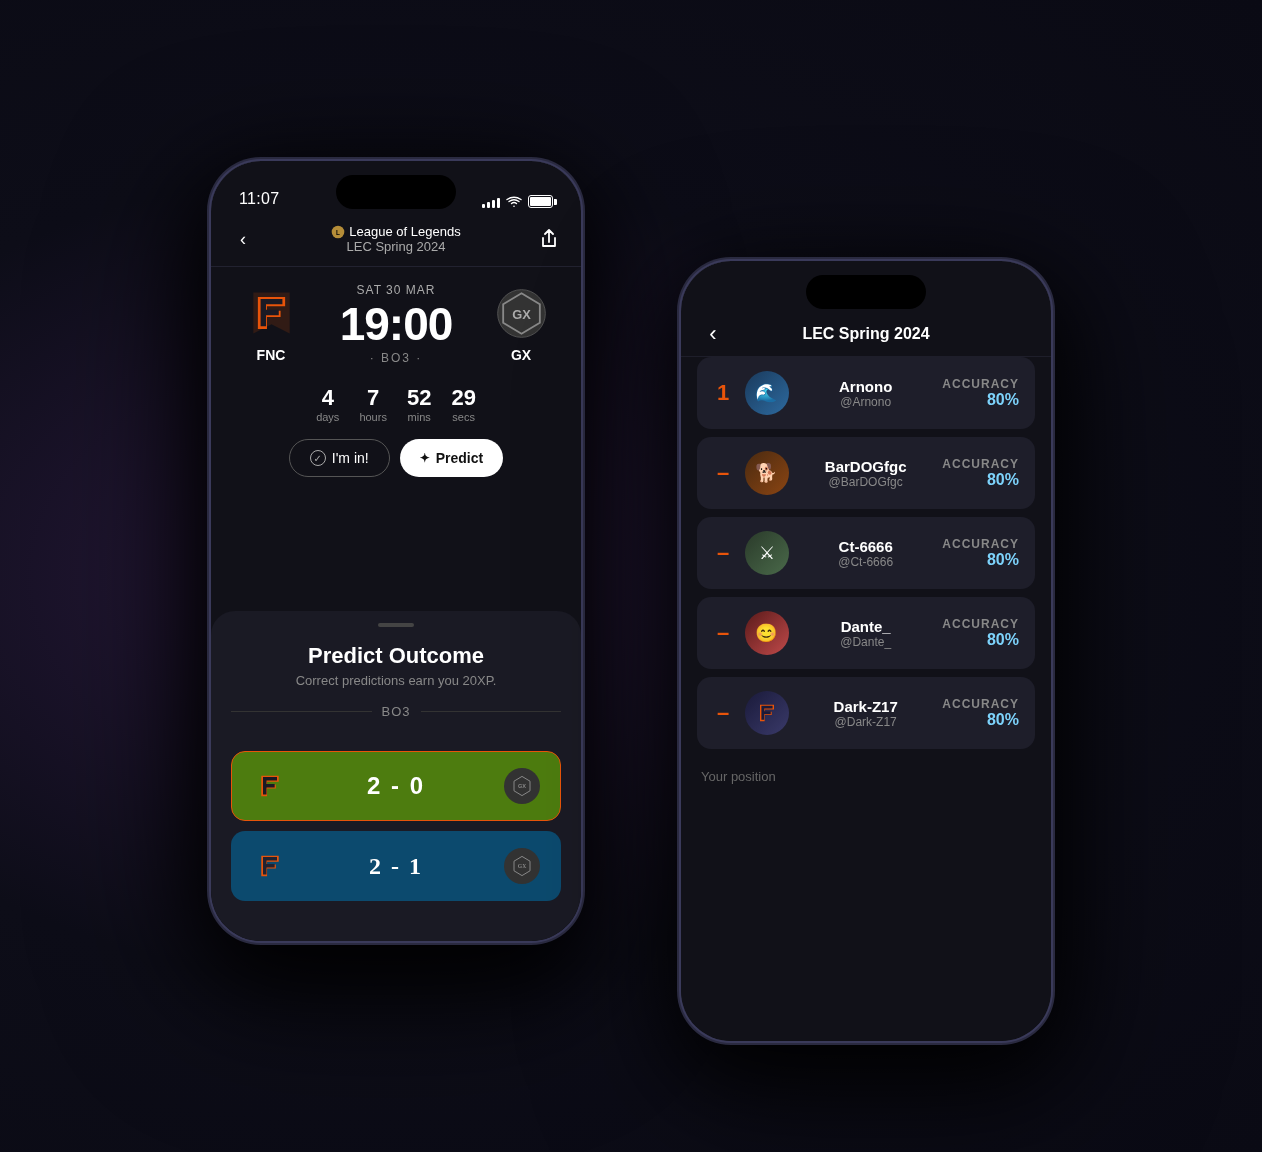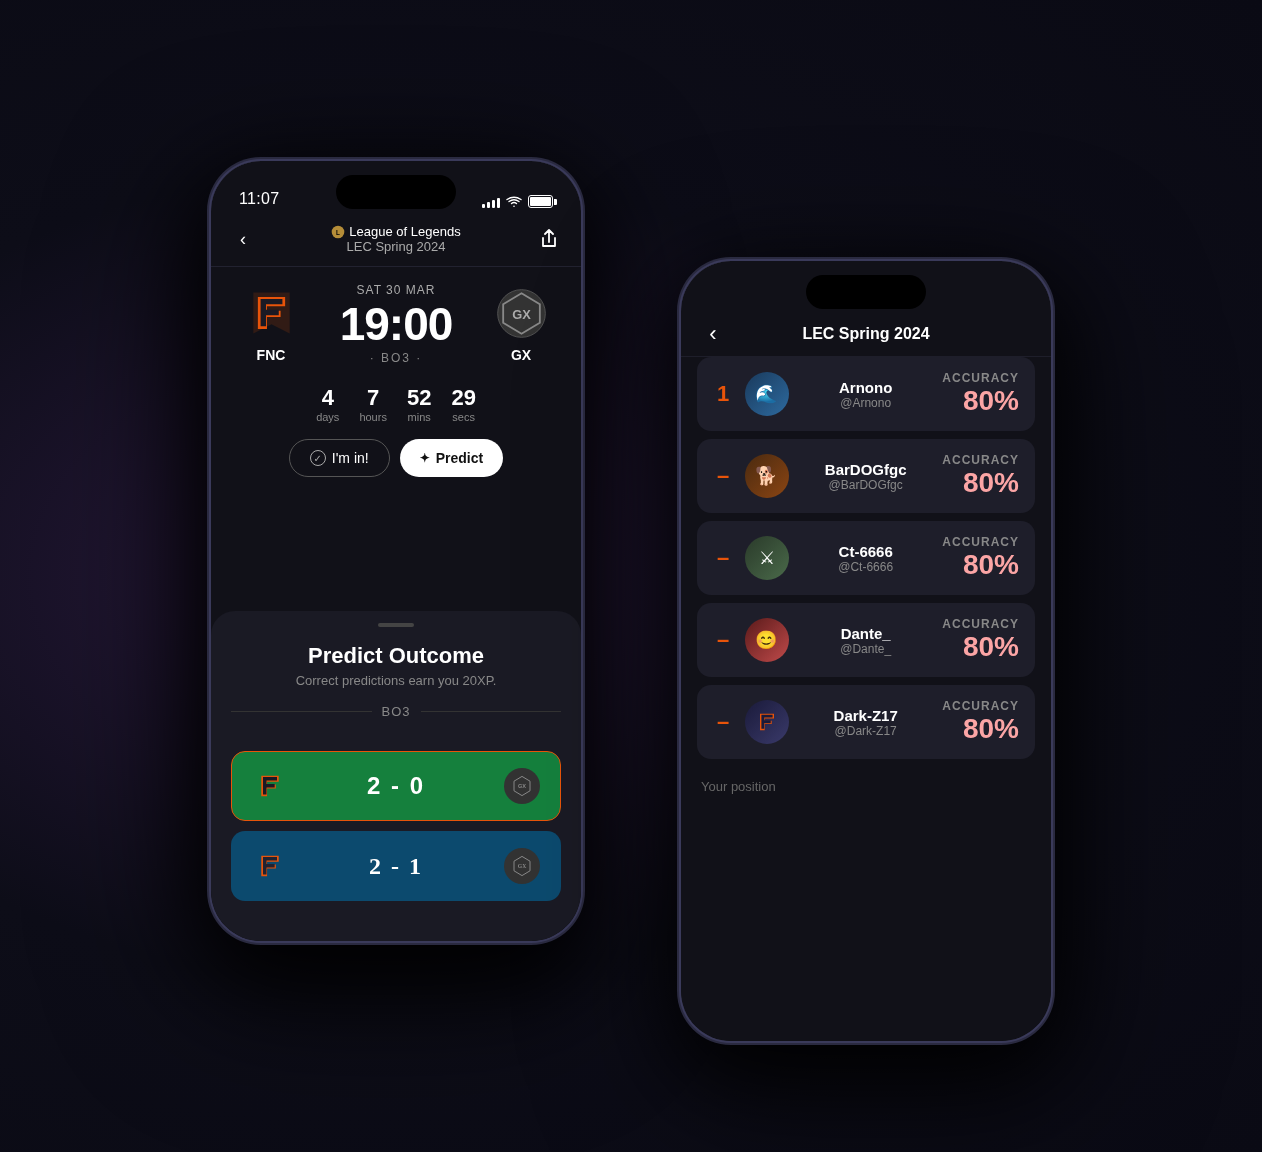--- a/index.html
+++ b/index.html
@@ -379,21 +379,21 @@
       border-radius: 14px;
       padding: 16px 20px;
       display: flex;
       align-items: center;
       justify-content: space-between;
       margin-bottom: 10px;
       cursor: pointer;
     }
 
     .pred-option-selected {
-      background: #15803d;
+      background: #4d7c0f;
       border: 1.5px solid #e8540a;
     }
 
     .pred-option-default {
       background: #0c4a6e;
       border: 1.5px solid transparent;
       font-family: Liberation Serif, serif;
     }
 
     .pred-team-logo {
@@ -512,23 +512,23 @@
     }
 
     .lb-accuracy-label {
       font-size: 12px;
       color: #888;
       letter-spacing: 1px;
       font-weight: 700;
     }
 
     .lb-accuracy-value {
-      font-size: 28px;
+      font-size: 16px;
       font-weight: 700;
-      color: #fca5a5;
+      color: #7dd3fc;
     }
 
     
     .right-nav {
       display: flex;
       align-items: center;
       padding: 6px 20px 10px;
       gap: 16px;
       border-bottom: 1px solid #1e1e2a;
     }

